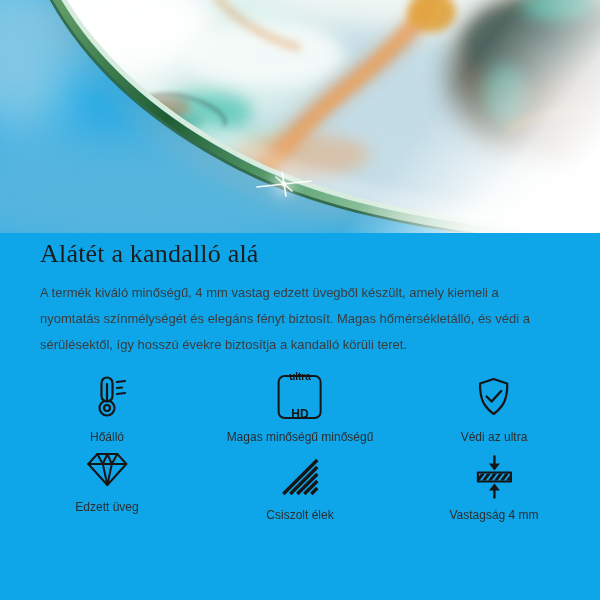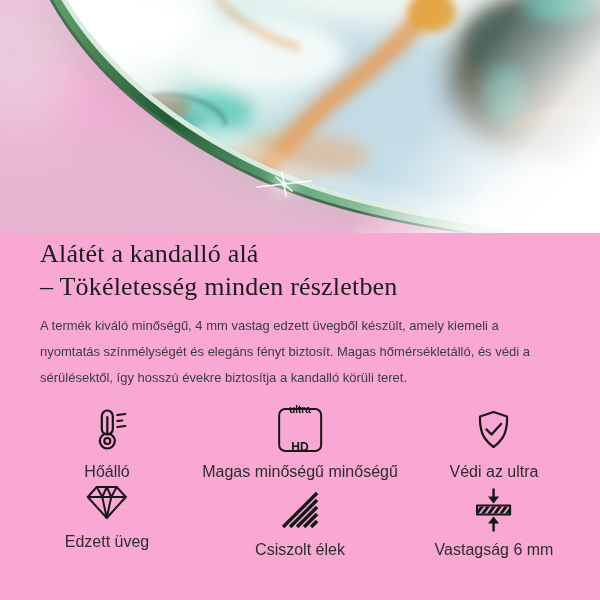--- a/index.html
+++ b/index.html
@@ -1,17 +1,17 @@
 <!DOCTYPE html>
 <html><head>
 <meta charset="utf-8">
 <style>
   html,body{margin:0;padding:0;background:#ffffff;}
   body{width:600px;height:600px;overflow:hidden;font-family:"Liberation Sans",sans-serif;}
-  .stage{position:relative;width:600px;height:600px;background:#f9a8d4;}
+  .stage{position:relative;width:600px;height:600px;background:#0ea5e9;}
   .hero{position:absolute;top:0;left:0;width:600px;height:233px;}
   .content{position:absolute;top:233px;left:0;width:600px;}
   h1.title{
     margin:4px 0 0 40px;
     font-family:"Liberation Serif",serif;
     font-weight:400;
     font-size:26px;
     line-height:33px;
     color:#1c1c1c;
     letter-spacing:.2px;
@@ -24,21 +24,21 @@
     color:#3c3c3c;
   }
   .features{position:relative;margin-top:14px;height:170px;width:600px;}
   .feature{
     position:absolute;
     transform:translateX(-50%);
     display:flex;flex-direction:column;align-items:center;
   }
   .feature .icon-wrap{height:46px;display:flex;align-items:center;justify-content:center;}
   .feature.row2 .icon-wrap{height:42px;}
-  .feature-label{margin-top:10px;font-size:16px;color:#2d2d2d;white-space:nowrap;}
+  .feature-label{margin-top:10px;font-size:12px;color:#2d2d2d;white-space:nowrap;}
   .icon-stroke{stroke:#161616;fill:none;stroke-linecap:round;stroke-linejoin:round;}
   .icon-fill{fill:#161616;stroke:none;}
   .uhd-box{
     width:40px;height:40px;border:2.5px solid #161616;border-radius:7px;
     display:flex;flex-direction:column;align-items:center;justify-content:center;
     color:#161616;
     gap:24px;
   }
   .uhd-top{font-size:10px;font-weight:700;line-height:10px;}
   .uhd-bottom{font-size:12px;font-weight:700;line-height:16px;}
@@ -138,21 +138,20 @@
         <circle r="2.4" fill="#ffffff"></circle>
       </g>
 
       <rect x="0" y="0" width="600" height="233" fill="url(#skewFade)"></rect>
     </svg>
   </div>
 
   <div class="content">
     <h1 class="title">
       <span>Alátét a kandalló alá</span><br>
-      <span>– Tökéletesség minden részletben</span>
     </h1>
     <p class="desc">A termék kiváló minőségű, 4 mm vastag edzett üvegből készült, amely kiemeli a nyomtatás színmélységét és elegáns fényt biztosít. Magas hőmérsékletálló, és védi a sérülésektől, így hosszú évekre biztosítja a kandalló körüli teret.</p>
 
     <div class="features">
 
       <div class="feature" style="left:107px;top:0">
         <div class="icon-wrap">
           <svg width="40" height="46" viewBox="0 0 40 46">
             <g class="icon-stroke" stroke-width="2.2">
               <rect x="14.5" y="3.5" width="11" height="24" rx="5.5"></rect>
@@ -232,18 +231,18 @@
               <line x1="20" y1="42.5" x2="20" y2="35"></line>
             </g>
             <path class="icon-fill" d="M14.5,8.5 L25.5,8.5 L20,15.5 Z"></path>
             <path class="icon-fill" d="M14.5,35.5 L25.5,35.5 L20,28.5 Z"></path>
             <rect x="3.5" y="17.5" width="33" height="9" class="icon-stroke" stroke-width="2.2"></rect>
             <g clip-path="url(#barclip)" stroke="#161616" stroke-width="3">
               <path d="M0,30 L12,14 M6,30 L18,14 M12,30 L24,14 M18,30 L30,14 M24,30 L36,14 M30,30 L42,14 M36,30 L48,14" fill="none"></path>
             </g>
           </svg>
         </div>
-        <div class="feature-label">Vastagság 6 mm</div>
+        <div class="feature-label">Vastagság 4 mm</div>
       </div>
 
     </div>
   </div>
 </div>
 
 </body></html>

